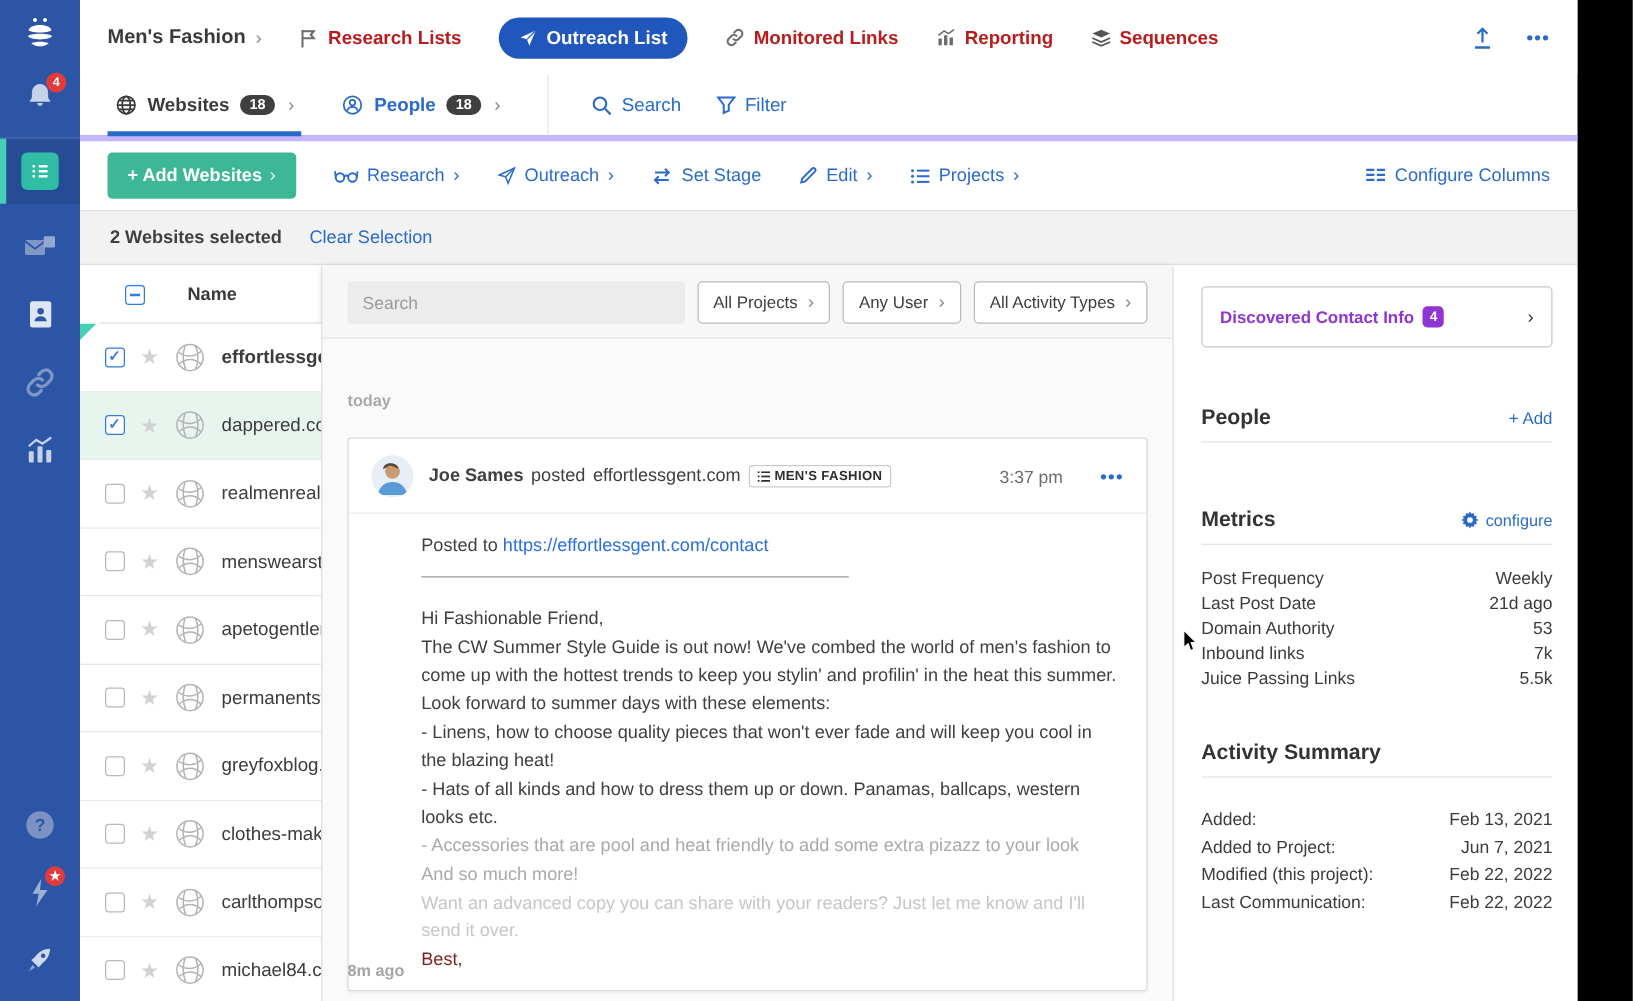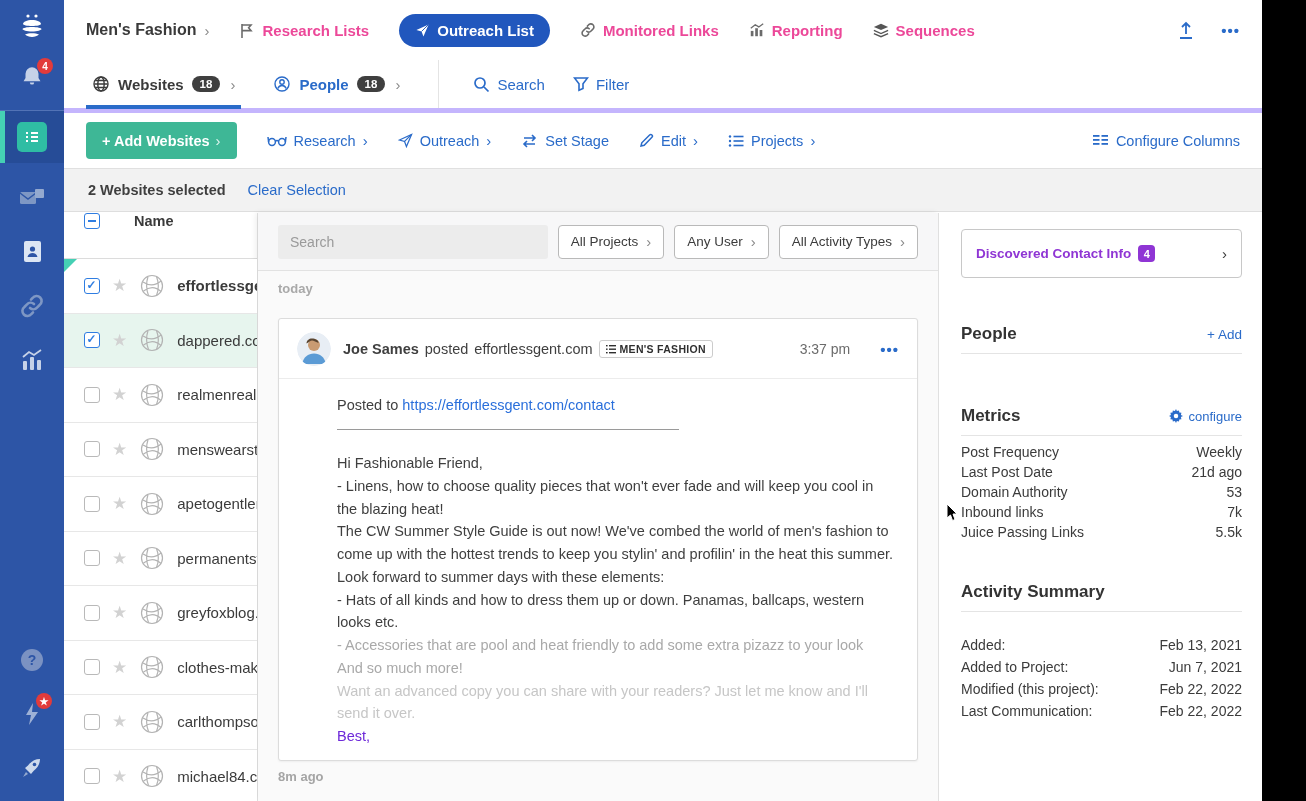--- a/index.html
+++ b/index.html
@@ -18,21 +18,21 @@
   .tile { width:30px; height:30px; background:#2fbda4; border-radius:5px; display:flex; align-items:center; justify-content:center; }
   .rail-item { margin-top:16px; height:38px; display:flex; align-items:center; justify-content:center; position:relative; }
   .rail-bottom { margin-top:auto; display:flex; flex-direction:column; align-items:center; padding-bottom:14px; }
 
   
   .content { position:absolute; left:64px; top:0; width:1198px; height:801px; }
 
   .topnav { height:60px; display:flex; align-items:center; padding:0 22px; background:#fff; }
   .crumb { font-size:16px; font-weight:bold; color:#3a3a3a; display:flex; align-items:center; gap:8px; }
   .chev { color:#8a8a8a; font-weight:normal; font-size:15px; }
-  .navitem { display:flex; align-items:center; gap:7px; font-size:15px; font-weight:bold; color:#ec4899; margin-left:30px; cursor:pointer; }
+  .navitem { display:flex; align-items:center; gap:7px; font-size:15px; font-weight:bold; color:#b91c1c; margin-left:30px; cursor:pointer; }
   .navpill { background:#2157bd; color:#fff; border-radius:18px; padding:8px 16px; margin-left:30px; display:flex; align-items:center; gap:7px; font-size:15px; font-weight:bold; }
   .nav-right { margin-left:auto; display:flex; align-items:center; gap:26px; color:#2a6bc9; }
   .dots { color:#2a6bc9; font-size:15px; font-weight:bold; letter-spacing:1px; cursor:pointer; }
 
   .tabsrow { height:53px; border-bottom:5px solid #c4b5fd; display:flex; align-items:stretch; padding-left:22px; }
   .tab { display:flex; align-items:center; gap:8px; font-size:15px; font-weight:bold; position:relative; padding:0 6px; margin-right:26px; cursor:pointer; }
   .tab.active { color:#3a3a3a; }
   .tab.active .underline { position:absolute; left:0; right:0; bottom:-1px; height:4px; background:#2a6bc9; }
   .tab.people { color:#2a6bc9; }
   .cntbadge { background:#3f3f3f; color:#fff; border-radius:10px; font-size:11.5px; font-weight:bold; padding:2px 8px; }
@@ -47,21 +47,21 @@
   .toolbar .right { margin-left:auto; }
 
   .selbar { height:44px; background:#f2f2f2; border-top:1px solid #e0e0e0; border-bottom:1px solid #dedede; display:flex; align-items:center; padding:0 24px; gap:22px; }
   .selbar b { font-size:14.5px; color:#3f3f3f; }
   .link { color:#2a6bc9; font-size:14.5px; cursor:pointer; text-decoration:none; }
 
   .mainrow { position:absolute; top:213px; bottom:0; left:0; right:0; display:flex; }
 
   
   .tablecol { width:194px; border-right:1px solid #e4e4e4; overflow:hidden; }
-  .thead { height:46px; display:flex; align-items:flex-start; padding-left:20px; gap:34px; border-bottom:1px solid #dcdcdc; }
+  .thead { height:46px; display:flex; align-items:center; padding-left:20px; gap:34px; border-bottom:1px solid #dcdcdc;margin-left:16px; }
   .thead .hname { font-size:14.5px; font-weight:bold; color:#3a3a3a; }
   .cb { width:16px; height:16px; border:1.5px solid #b9b9b9; border-radius:3px; background:#fff; position:relative; flex:0 0 auto; }
   .cb.ind { border-color:#2f7de1; }
   .cb.ind:after { content:""; position:absolute; left:3px; right:3px; top:6px; height:2px; background:#2f7de1; }
   .cb.checked { border-color:#2f7de1; }
   .cb.checked:after { content:"✓"; position:absolute; left:1.5px; top:-1px; color:#2f7de1; font-size:12px; font-weight:bold; }
   .trow { height:54.5px; border-bottom:1px solid #e7e7e7; display:flex; align-items:center; padding-left:20px; gap:12px; position:relative; background:#fff; white-space:nowrap; }
   .trow.hl { background:#e7f5ee; }
   .trow .corner { display:none; position:absolute; left:0; top:0; width:0; height:0; border-top:13px solid #45d0b4; border-right:13px solid transparent; }
   .trow:nth-of-type(1) .corner { display:block; }
@@ -70,36 +70,36 @@
   .site.bold { font-weight:bold; }
 
   
   .feedcol { width:680px; display:flex; flex-direction:column; box-shadow:-2px 0 6px rgba(0,0,0,.08); }
   .feedhead { height:58px; background:#f7f7f8; border-bottom:1px solid #e2e2e2; display:flex; align-items:center; padding:0 20px; gap:10px; }
   .searchbox { width:308px; height:34px; background:#ececec; border:none; border-radius:3px; padding:0 12px; font-size:14px; color:#555; font-family:"Liberation Sans",sans-serif; }
   .searchbox::placeholder { color:#9a9a9a; }
   .fpill { height:34px; background:#fff; border:1px solid #b9b9b9; border-radius:4px; padding:0 12px; display:flex; align-items:center; gap:8px; font-size:13.5px; color:#3c3c3c; cursor:pointer; white-space:nowrap; }
   .fpill:nth-of-type(2) { margin-left:auto; }
   .feedbody { flex:1; background:#fafafa; position:relative; padding:10px 20px 0; overflow:hidden; }
-  .daylabel { color:#a9a9a9; font-size:13px; font-weight:bold; }
+  .daylabel { color:#a9a9a9; font-size:13px; font-weight:bold;margin-top:32px; }
   .card { margin-top:22px; background:#fff; border:1px solid #dcdcdc; border-radius:3px; box-shadow:0 1px 2px rgba(0,0,0,.05); }
   .cardhead { display:flex; align-items:center; padding:13px 18px 12px; border-bottom:1px solid #ececec; gap:12px; }
   .avatar { width:34px; height:34px; border-radius:50%; overflow:hidden; flex:0 0 auto; }
   .headtxt { font-size:14.5px; color:#3f3f3f; display:flex; align-items:center; gap:6px; }
   .tagpill { display:inline-flex; align-items:center; gap:4px; border:1px solid #ccc; border-radius:3px; background:#fff; font-size:10.5px; font-weight:bold; letter-spacing:.3px; color:#2f2f2f; padding:2px 6px; white-space:nowrap; }
   .cardhead .time { margin-left:auto; color:#6b6b6b; font-size:14px; }
   .cardbody { padding:18px 22px 12px 58px; }
   .postedto { font-size:14.5px; color:#3f3f3f; }
   .postedto a { color:#2a6fdb; text-decoration:none; }
   .sig-line { width:342px; border-bottom:1px solid #9a9a9a; margin-top:16px; }
   .mail { margin-top:22px; font-size:14.5px; line-height:1.57; color:#3f3f3f; }
   .mail p { margin:0; }
   .fade1 { color:#a9a9a9; }
   .fade2 { color:#c6c6c6; }
-  .fade3 { color:#6d28d9; }
+  .fade3 { color:#7f1d1d; }
   .showmore { text-align:right; padding:6px 0 4px; }
   .showmore a { color:#2a6fdb; font-size:13.5px; text-decoration:none; }
   .agofoot { position:absolute; bottom:17px; left:20px; color:#a5a5a5; font-size:13px; font-weight:bold; }
 
   
   .detailcol { flex:1; background:#fff; border-left:1px solid #e0e0e0; padding:16px 20px 0 22px; position:relative; }
   .discbox { border:1px solid #c8c8c8; border-radius:4px; height:49px; display:flex; align-items:center; padding:0 14px; cursor:pointer; }
   .discbox .lbl { color:#8f35d4; font-weight:bold; font-size:13.5px; }
   .pbadge { background:#8f35d4; color:#fff; font-size:11px; font-weight:bold; border-radius:4px; width:17px; height:17px; display:flex; align-items:center; justify-content:center; margin-left:7px; }
   .discbox .chevr { margin-left:auto; color:#3a3a3a; font-size:15px; }
@@ -599,23 +599,23 @@
             <div class="cardbody">
               <div class="postedto">
                 <span>Posted to</span>
                 <a href="#">https://effortlessgent.com/contact</a>
               </div>
               <div class="sig-line"></div>
               <div class="mail">
 
                   <p>Hi Fashionable Friend,</p>
 
+                  <p>The CW Summer Style Guide is out now! We've combed the world of men's fashion to come up with the hottest trends to keep you stylin' and profilin' in the heat this summer. Look forward to summer days with these elements:</p>
+
                   <p>- Linens, how to choose quality pieces that won't ever fade and will keep you cool in the blazing heat!</p>
-
-                  <p>The CW Summer Style Guide is out now! We've combed the world of men's fashion to come up with the hottest trends to keep you stylin' and profilin' in the heat this summer. Look forward to summer days with these elements:</p>
 
                   <p>- Hats of all kinds and how to dress them up or down. Panamas, ballcaps, western looks etc.</p>
 
                   <p class="fade1">- Accessories that are pool and heat friendly to add some extra pizazz to your look</p>
 
                   <p class="fade1">And so much more!</p>
 
                   <p class="fade2">Want an advanced copy you can share with your readers? Just let me know and I'll send it over.</p>
 
                   <p class="fade3">Best,</p>
@@ -648,21 +648,21 @@
                 <svg width="14" height="14" viewBox="0 0 16 16" fill="#2a6bc9">
                   <path d="M8 0l1 2.2 2.4-.6 .4 2.4 2.4.4-.6 2.4L16 8l-2.4 1.2.6 2.4-2.4.4-.4 2.4-2.4-.6L8 16l-1.2-2.2-2.4.6-.4-2.4-2.4-.4.6-2.4L0 8l2.2-1.2-.6-2.4 2.4-.4.4-2.4 2.4.6z"></path>
                   <circle cx="8" cy="8" r="2.6" fill="#fff"></circle>
                 </svg>
               </span>
             <span class="configure">configure</span>
           </span>
         </div>
         <div class="hr"></div>
 
-        <div style="margin-top:6px">
+        <div style="margin-top:16px">
 
             <div class="kv">
               <span>Post Frequency</span>
               <span class="v">Weekly</span>
             </div>
 
             <div class="kv">
               <span>Last Post Date</span>
               <span class="v">21d ago</span>
             </div>

